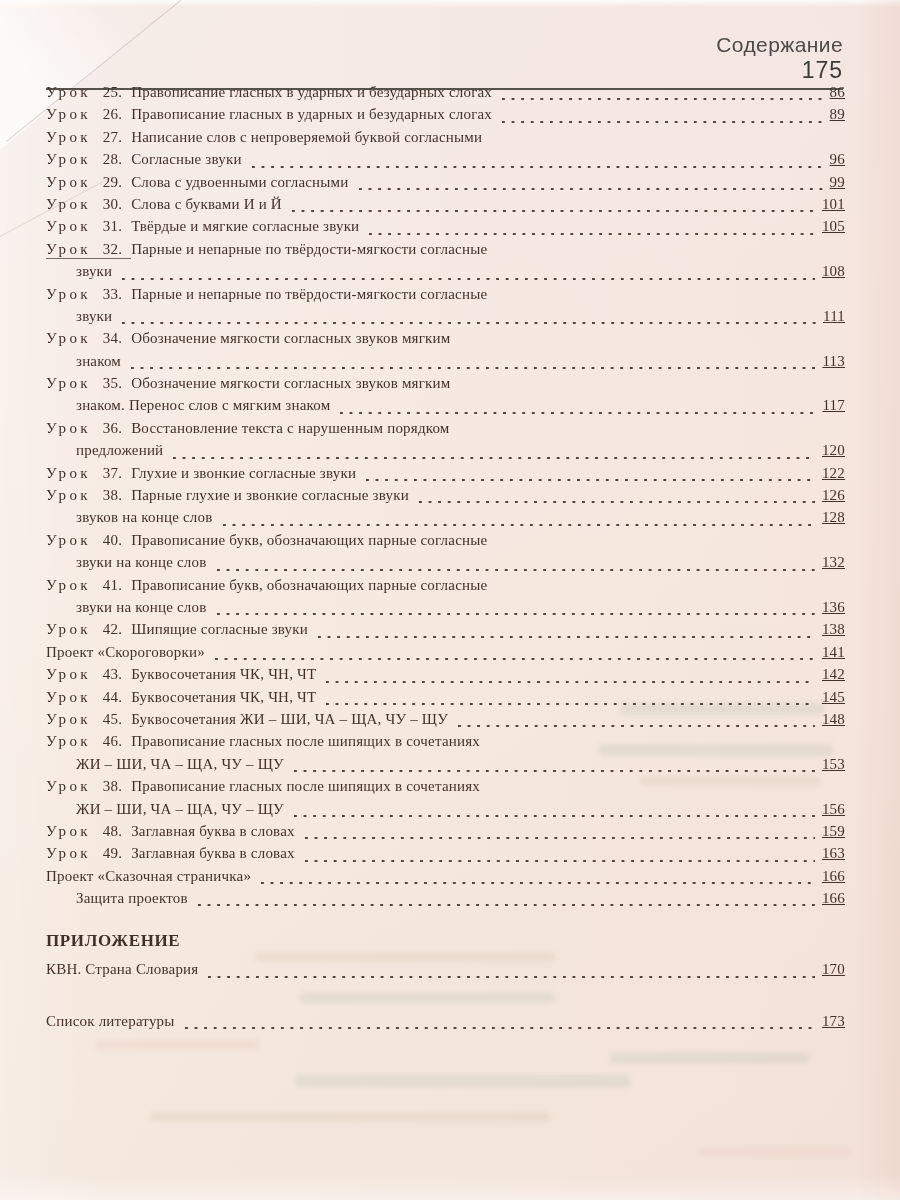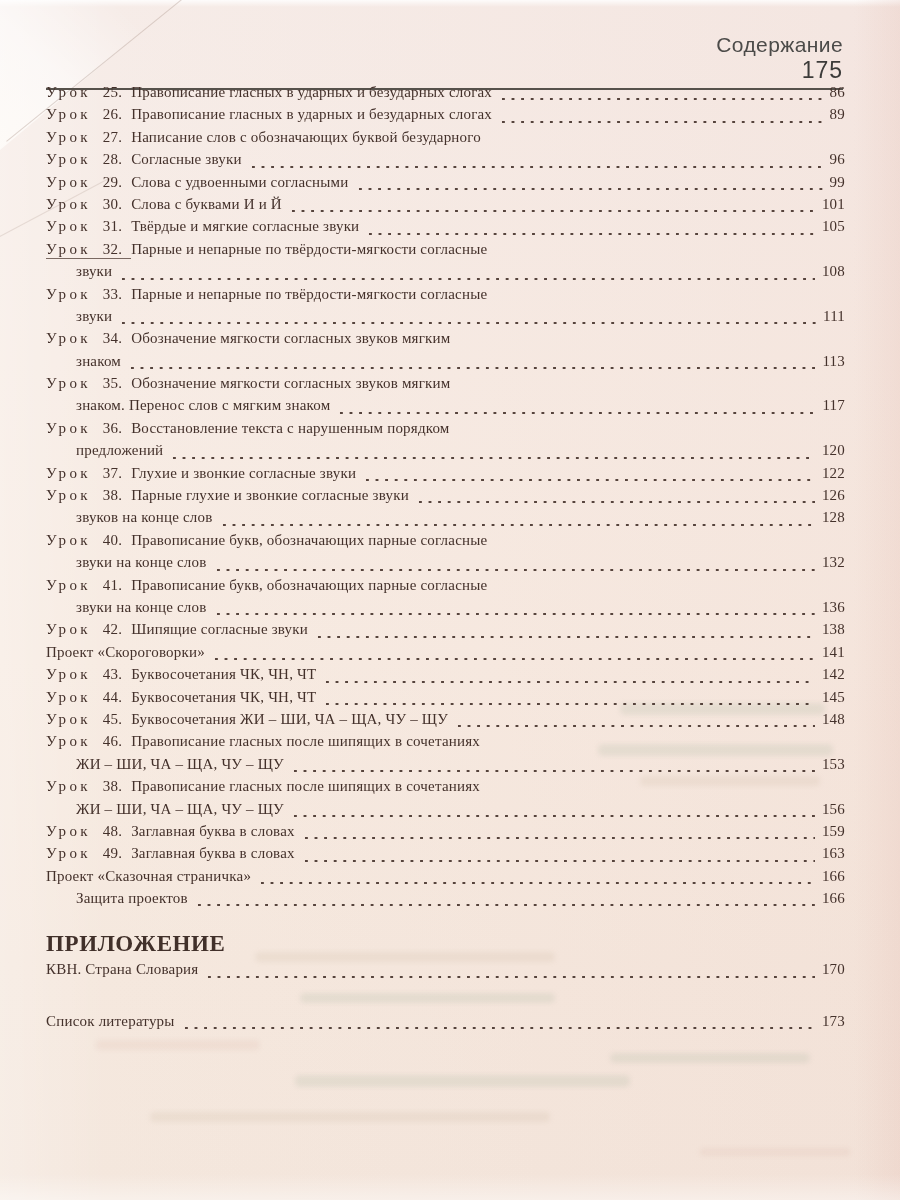--- a/index.html
+++ b/index.html
@@ -39,24 +39,24 @@
   .row.cont{padding-left:30px;}
   .label{flex:0 0 auto;}
   .label.u{border-bottom:1.5px solid rgba(68,48,40,.7);}
   .urok{letter-spacing:.22em;margin-right:12px;}
   .num{margin-right:9px;}
   .leader{
     flex:1 1 auto;align-self:flex-end;height:6px;margin:0 7px 4px 9px;
     background-image:radial-gradient(circle at 2px 3px,rgba(64,45,38,.88) 1.45px,rgba(64,45,38,0) 1.55px);
     background-size:9.6px 6px;background-repeat:repeat-x;
   }
-  .pg{flex:0 0 auto;}
+  .pg{flex:0 0 auto;text-decoration:underline;}
   
   .appendix{margin-top:19px;}
-  .app-heading{font-size:23px;font-weight:bold;letter-spacing:.6px;height:30px;color:#41302a;}
+  .app-heading{font-size:17px;font-weight:bold;letter-spacing:.6px;height:30px;color:#41302a;}
   .appendix .row + .row{margin-top:29px;}
 </style>
 </head>
 <body>
 
 <div class="page">
 
   <div class="edge-top"></div>
   <div class="fold-tl"></div>
   <div class="crease1"></div>
@@ -89,21 +89,21 @@
           <span class="pg">86</span>
         </div>
         <div class="row">
           <span class="label"><span class="urok">Урок</span><span class="num">26.</span></span>
           <span class="txt">Правописание гласных в ударных и безударных слогах</span>
           <span class="leader"></span>
           <span class="pg">89</span>
         </div>
         <div class="row">
           <span class="label"><span class="urok">Урок</span><span class="num">27.</span></span>
-          <span class="txt">Написание слов с обозначающих буквой безударного</span>
+          <span class="txt">Написание слов с непроверяемой буквой согласными</span>
         </div>
         <div class="row">
           <span class="label"><span class="urok">Урок</span><span class="num">28.</span></span>
           <span class="txt">Согласные звуки</span>
           <span class="leader"></span>
           <span class="pg">96</span>
         </div>
         <div class="row">
           <span class="label"><span class="urok">Урок</span><span class="num">29.</span></span>
           <span class="txt">Слова с удвоенными согласными</span>

